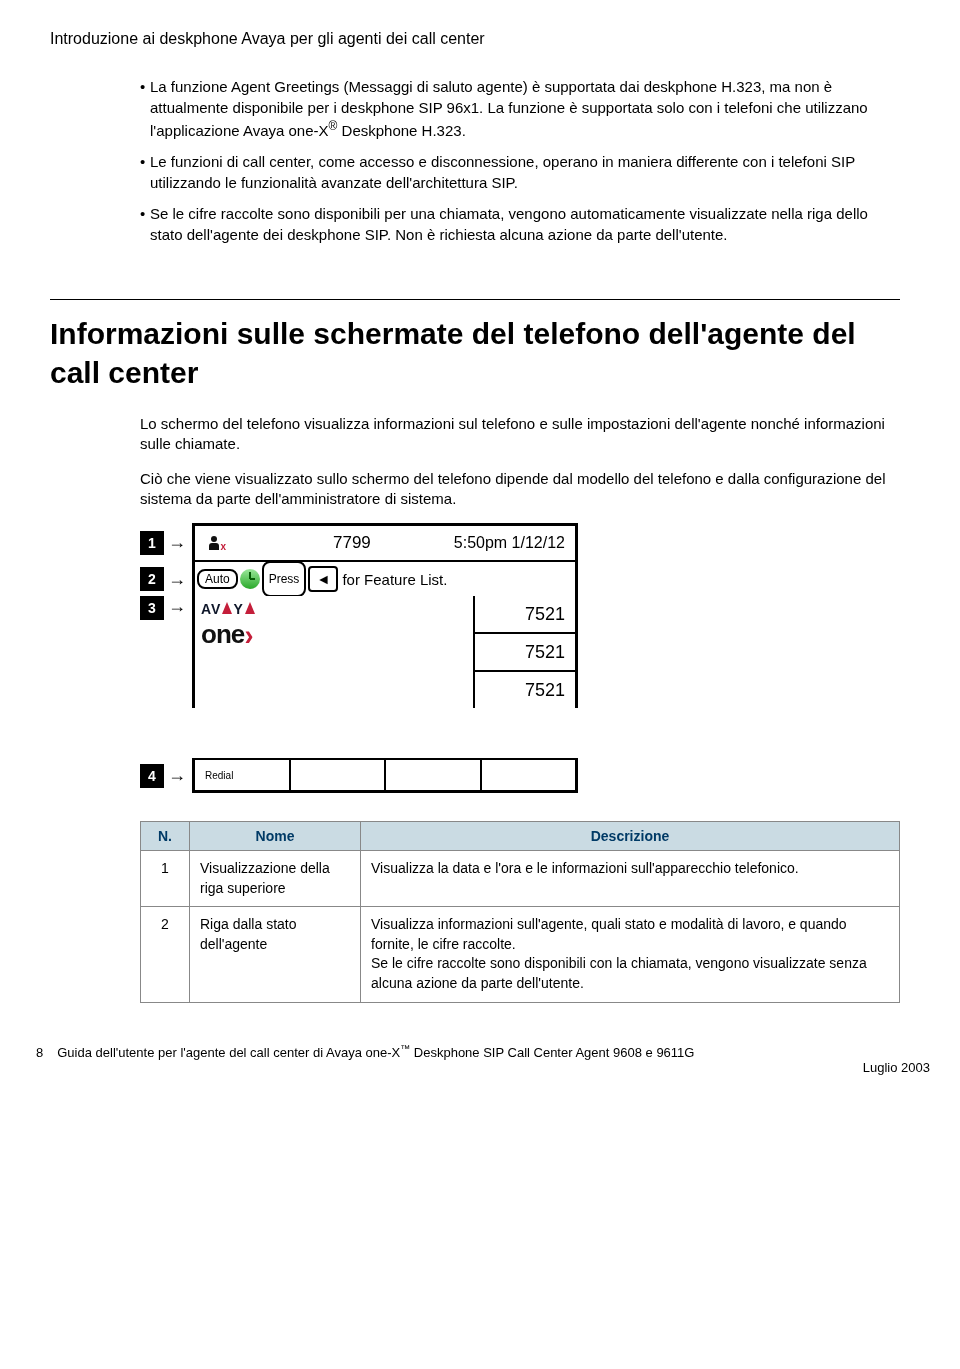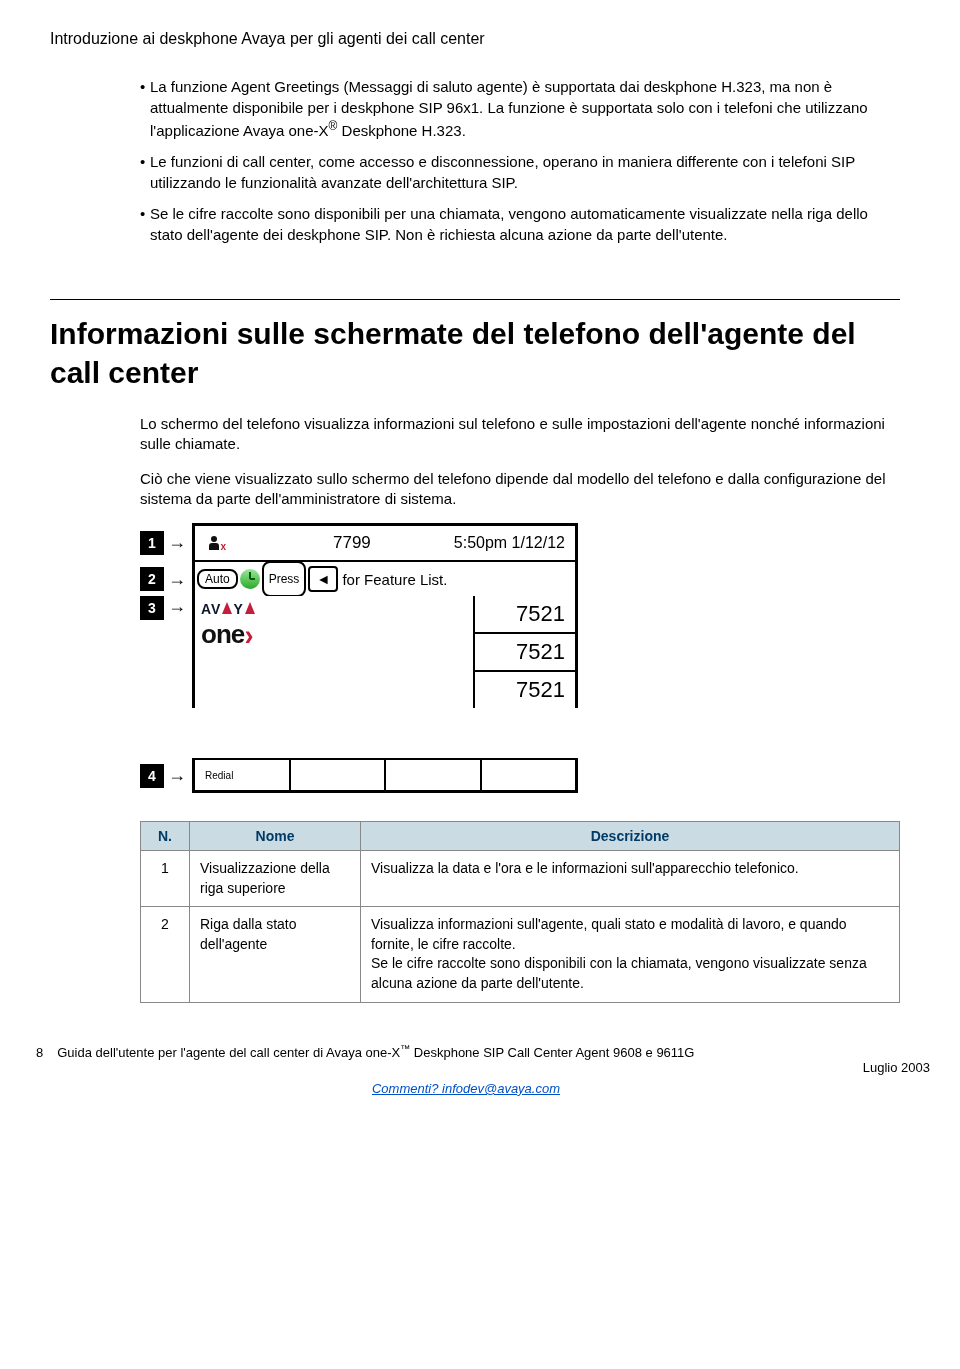--- a/index.html
+++ b/index.html
@@ -18,21 +18,21 @@
   .fig-arrow{font-size:18px;margin:0 6px 0 4px}
   .fig-screen{border:3px solid #000;width:380px;background:#fff}
   .scr-top{display:flex;align-items:center;padding:3px 10px;border-bottom:2px solid #000;height:28px}
   .scr-status{display:flex;align-items:center;padding:2px 2px;height:30px;gap:2px}
   .scr-pill{border:2px solid #000;border-radius:8px;padding:1px 6px;font-size:12px}
   .scr-key{border:2px solid #000;border-radius:4px;width:26px;height:22px;display:flex;align-items:center;justify-content:center;font-size:14px;font-weight:bold}
   .scr-queue{border:2px solid #000;margin:-1px 2px 2px 2px;padding:2px 6px;font-size:15px}
   .scr-brand{display:flex;height:112px}
   .scr-logo{flex:1;border-right:2px solid #000;padding:4px 6px}
   .scr-lines{width:100px;display:flex;flex-direction:column}
-  .scr-line{flex:1;border-bottom:2px solid #000;display:flex;align-items:center;justify-content:flex-end;padding-right:10px;font-size:22px}
+  .scr-line{flex:1;border-bottom:2px solid #000;display:flex;align-items:center;justify-content:flex-end;padding-right:10px;font-size:18px}
   .scr-line:last-child{border-bottom:none}
   .scr-soft{display:flex;height:30px;border-top:2px solid #000}
   .scr-soft-cell{flex:1;border-right:2px solid #000;display:flex;align-items:center;padding-left:10px;font-size:10px}
   .scr-soft-cell:last-child{border-right:none}
   .gap{height:50px}
   .presence-icon{width:11px;height:14px;position:relative;margin-right:30px;margin-left:4px}
   .presence-icon::before{content:"";position:absolute;top:0;left:2px;width:6px;height:6px;border-radius:50%;background:#111}
   .presence-icon::after{content:"";position:absolute;bottom:0;left:0;width:10px;height:7px;border-radius:3px 3px 0 0;background:#111}
   .presence-x{position:absolute;right:-6px;bottom:-2px;color:#c41e3a;font-size:10px;font-weight:bold}
   .green-dot{width:20px;height:20px;border-radius:50%;background:linear-gradient(#9be89b,#2aa82a);display:inline-block;position:relative}
@@ -179,17 +179,16 @@
         </tr>
       </tbody>
     </table>
 
     <div class="footer">
       <div class="footer-top">
         <span class="footer-pg">8</span>
         <span class="footer-title">Guida dell'utente per l'agente del call center di Avaya one-X<span class="tm">™</span> Deskphone SIP Call Center Agent 9608 e 9611G</span>
       </div>
       <div class="footer-date">Luglio 2003</div>
-      <div class="footer-link"><a href="#">Commenti? infodev@avaya.com</a></div>
     </div>
 
   </div>
 </div>
 
 </body></html>

